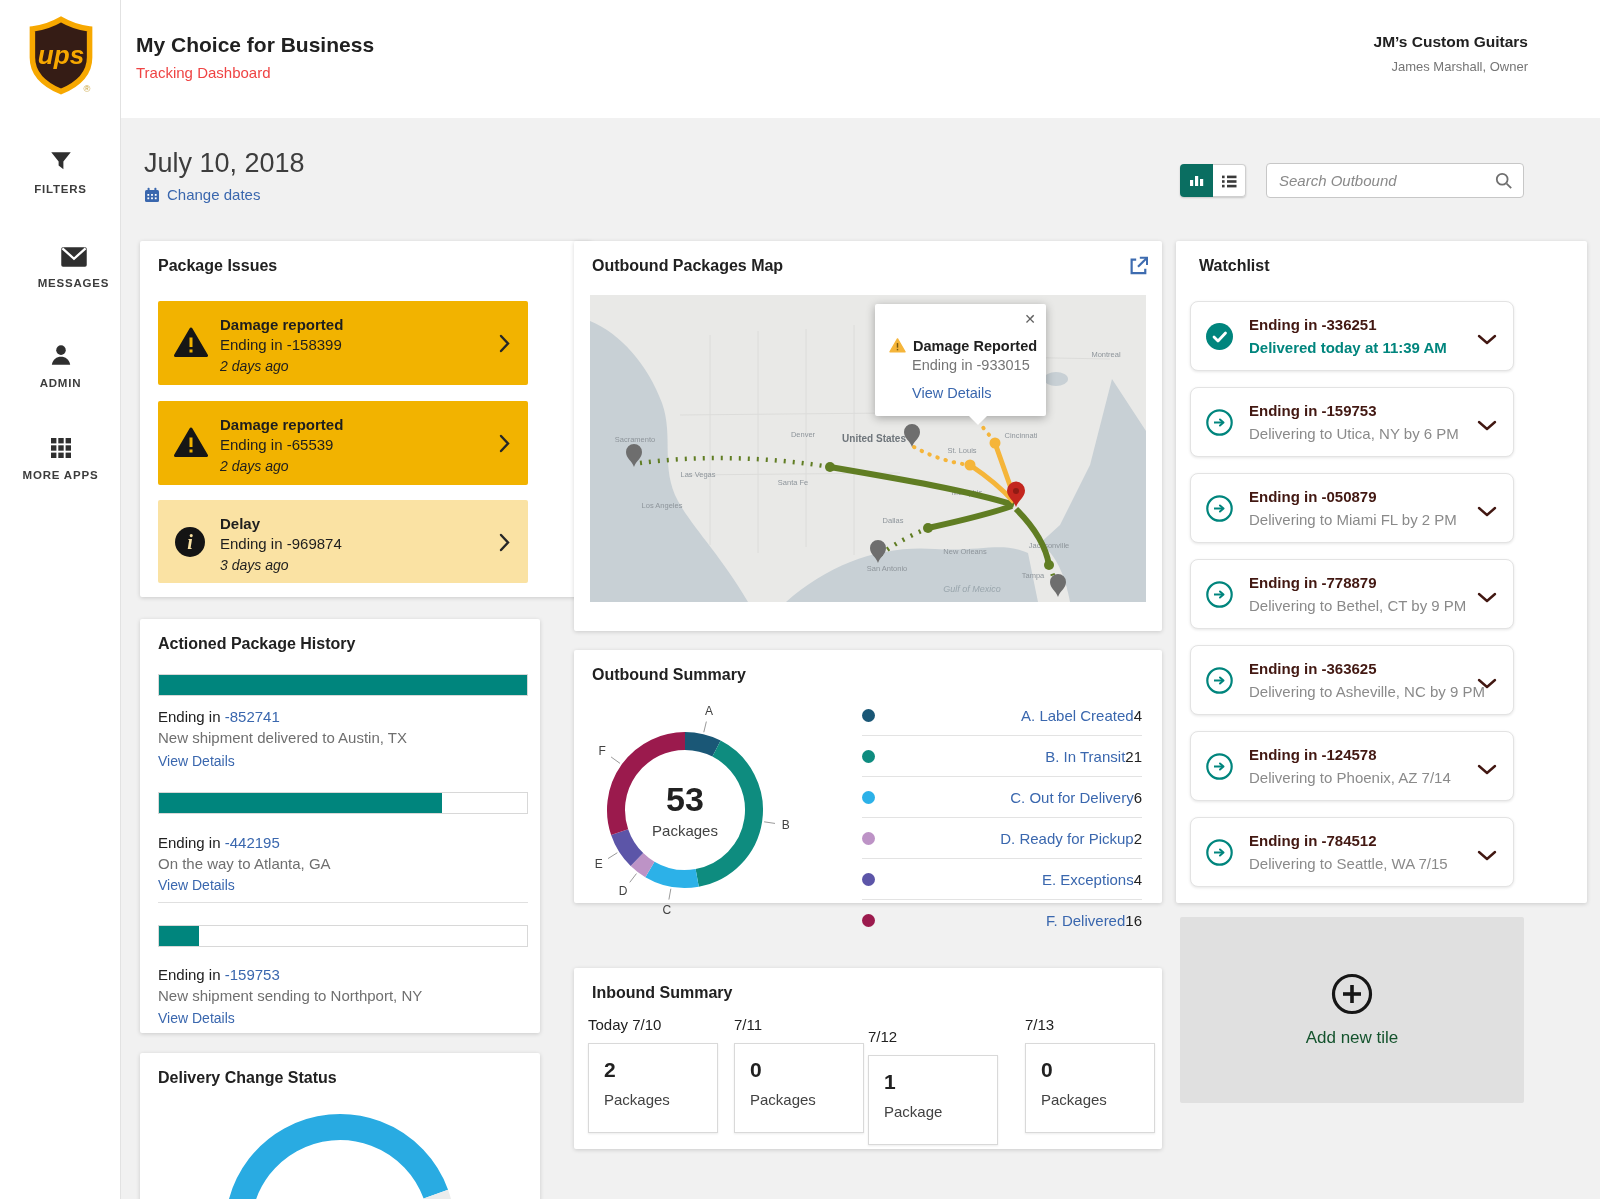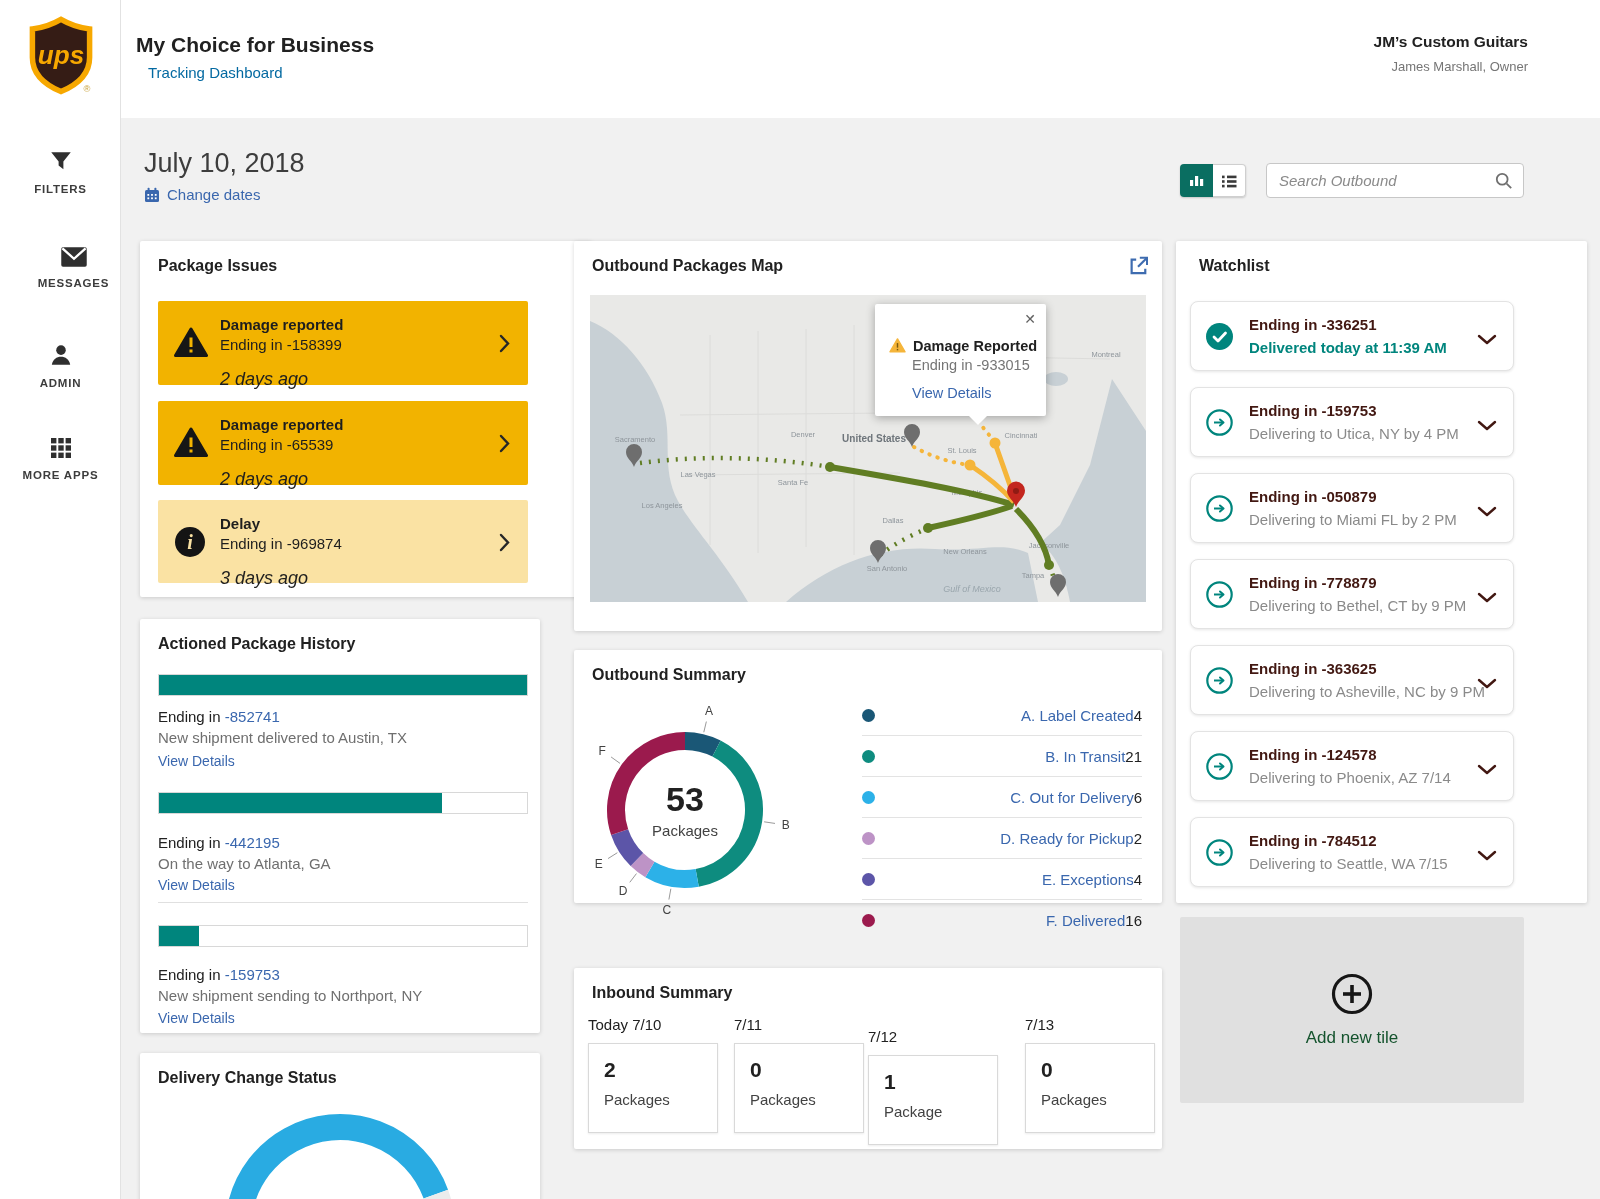--- a/index.html
+++ b/index.html
@@ -10,21 +10,21 @@
   .sidebar{position:absolute;left:0;top:0;width:121px;height:1199px;background:#fff;
            border-right:1px solid #e2e2e2;z-index:5;}
   .logo{position:absolute;left:28px;top:16px;}
   .side-item{position:absolute;width:121px;text-align:center;cursor:pointer;}
   .side-item svg{display:block;margin:0 auto;}
   .side-label{display:block;margin-top:9px;font-size:11.5px;font-weight:bold;
               letter-spacing:.8px;color:#3c3c3c;}
   
   .topbar{position:absolute;left:121px;top:0;width:1479px;height:118px;background:#fff;}
   .app-title{position:absolute;left:15px;top:33px;font-size:21px;font-weight:bold;color:#212121;}
-  .app-sub{position:absolute;left:15px;top:64px;font-size:15px;color:#0369a1;margin-left:12px;}
+  .app-sub{position:absolute;left:15px;top:64px;font-size:15px;color:#ef4444;}
   .account{position:absolute;right:72px;top:33px;text-align:right;}
   .acct-name{font-size:15.5px;font-weight:bold;color:#212121;}
   .acct-owner{margin-top:8px;font-size:13px;color:#757575;}
   
   .page-date{position:absolute;left:144px;top:148px;font-size:27px;color:#3d3d3d;}
   .change-dates{position:absolute;left:144px;top:186px;display:flex;align-items:center;gap:7px;
                 font-size:15px;color:#3A67AE;cursor:pointer;}
   .view-toggle{position:absolute;left:1180px;top:164px;display:flex;box-shadow:0 1px 2px rgba(0,0,0,.18);
                border-radius:4px;}
   .vt-btn{width:33px;height:33px;display:flex;align-items:center;justify-content:center;cursor:pointer;}
@@ -40,21 +40,21 @@
   .card{position:absolute;background:#fff;border-radius:2px;box-shadow:0 1px 4px rgba(0,0,0,.16);}
   .card-title{position:absolute;left:18px;top:16px;font-size:16px;font-weight:bold;color:#212121;}
   
   .pi-item{position:absolute;left:18px;width:370px;height:84px;border-radius:2px;cursor:pointer;}
   .pi-alert{background:#F2B300;}
   .pi-info{background:#FAE2A3;}
   .pi-icon{position:absolute;left:16px;top:26px;}
   .pi-text{position:absolute;left:62px;top:15px;}
   .pi-title{font-size:15px;font-weight:bold;color:#1e1e1e;}
   .pi-id{font-size:15px;color:#1e1e1e;margin-top:3px;}
-  .pi-age{font-size:18px;font-style:italic;color:#1e1e1e;margin-top:16px;}
+  .pi-age{font-size:14px;font-style:italic;color:#1e1e1e;margin-top:5px;}
   .pi-chev{position:absolute;right:18px;top:33px;}
   
   .bar-track{position:absolute;left:18px;width:370px;height:22px;background:#fff;
              border:1px solid #d8d8d8;}
   .bar-fill{height:100%;background:#00857D;}
   .hist-id{position:absolute;left:18px;font-size:15px;color:#212121;}
   .hist-id a{color:#3A67AE;text-decoration:none;cursor:pointer;}
   .hist-desc{position:absolute;left:18px;font-size:15px;color:#6f6f6f;}
   .hist-link{position:absolute;left:18px;font-size:14px;color:#3A67AE;cursor:pointer;}
   .hist-div{position:absolute;left:18px;width:370px;border-top:1px solid #e0e0e0;}
@@ -540,21 +540,21 @@
 
     <div class="wl-item" style="top:146px;">
       <div class="wl-icon">
         <svg width="27" height="27" viewBox="0 0 27 27">
           <circle cx="13.5" cy="13.5" r="12.2" fill="#fff" stroke="#00857D" stroke-width="2.2"></circle>
           <line x1="8" y1="13.5" x2="17" y2="13.5" stroke="#00857D" stroke-width="2"></line>
           <polyline points="14,10.5 17.5,13.5 14,16.5" fill="none" stroke="#00857D" stroke-width="2" stroke-linecap="round" stroke-linejoin="round"></polyline>
         </svg>
       </div>
       <div class="wl-title">Ending in -159753</div>
-      <div class="wl-sub">Delivering to Utica, NY by 4 PM</div>
+      <div class="wl-sub">Delivering to Utica, NY by 6 PM</div>
       <div class="wl-chev">
         <svg width="20" height="11" viewBox="0 0 20 11">
             <polyline points="2,2 10,9 18,2" fill="none" stroke="#421812" stroke-width="2.4" stroke-linecap="round" stroke-linejoin="round"></polyline>
           </svg>
       </div>
     </div>
 
     <div class="wl-item" style="top:232px;">
       <div class="wl-icon">
         <svg width="27" height="27" viewBox="0 0 27 27">

